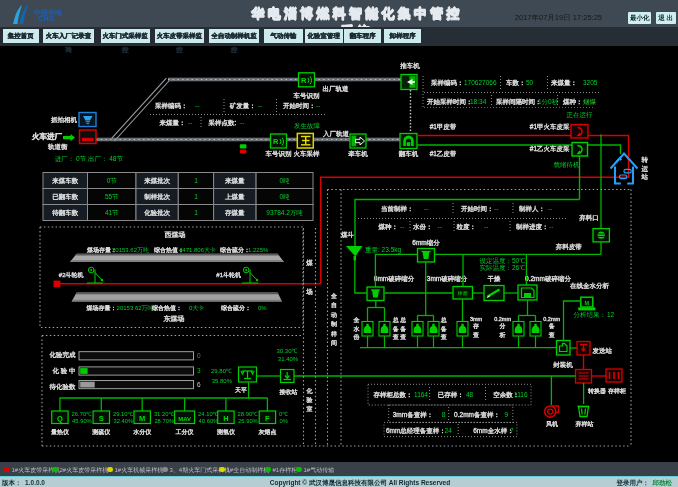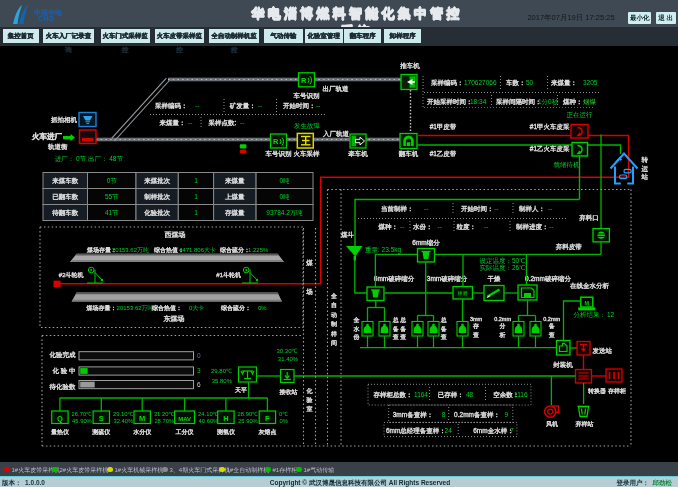--- a/index.html
+++ b/index.html
@@ -7,21 +7,21 @@
 <div class="abs" style="left:0;top:0;width:678px;height:487px;background:#000">
 
 <div class="abs" style="left:0;top:0;width:678px;height:27px;background:#3e4954">
  <svg class="abs" style="left:12px;top:3px" width="18" height="22" viewBox="0 0 18 22">
    <path d="M1,21 C3,12 6,5 10,2 C8,8 6,15 5.5,21 Z" fill="#2aa5df"></path>
    <path d="M7,21 C9,12 12,5 16,2 C14,8 12,15 11.5,21 Z" fill="#1463ad"></path>
  </svg>
  <div class="abs" style="left:34px;top:7.5px;width:40px;height:8px;font-size:7px;font-weight:bold;color:#1b5fb5">中国华电</div>
  <div class="abs" style="left:38px;top:14.5px;width:40px;height:8px;font-size:7px;font-weight:bold;color:#1b5fb5;letter-spacing:0.5px">CHD</div>
  <div class="abs" style="left:249px;top:5px;width:216px;height:18px;line-height:18px;text-align:center;font-size:13px;font-weight:bold;color:#e6eaee;letter-spacing:0.25em;text-shadow:0.6px 0 #e6eaee,0 0.6px #e6eaee,-0.6px 0 #e6eaee,0 -0.6px #e6eaee">华电淄博燃料智能化集中管控系统</div>
- <div class="abs" style="left:520px;top:13px;width:102px;height:10px;font-size:7.5px;color:#14181d;text-align:center;white-space:nowrap">2017年07月19日 17:25:25</div>
+ <div class="abs" style="left:500px;top:13px;width:102px;height:10px;font-size:7.5px;color:#14181d;text-align:right;white-space:nowrap">2017年07月19日 17:25:25</div>
  <div class="abs" style="left:627.8px;top:12.3px;width:23.7px;height:11.3px;background:#cfeef0;border-radius:1px;font-size:6.5px;font-weight:bold;color:#0d2126;text-align:center;line-height:11.3px">最小化</div>
  <div class="abs" style="left:655.6px;top:12.3px;width:20.2px;height:11.3px;background:#cfeef0;border-radius:1px;font-size:6.5px;font-weight:bold;color:#0d2126;text-align:center;line-height:11.3px">退 出</div>
 </div>
 
 <div class="abs" style="left:0;top:27px;width:678px;height:19px;background:#272d35">
 <div class="abs" style="left:2.5px;top:2px;width:36px;height:14px;background:#cdeaec;font-size:6.5px;font-weight:bold;color:#1b2a33;text-shadow:0.45px 0 #1b2a33,0 0.45px #1b2a33;text-align:center;line-height:14px">集控首页</div>
 <div class="abs" style="left:42.5px;top:2px;width:51.5px;height:14px;background:#cdeaec;font-size:6.5px;font-weight:bold;color:#1b2a33;text-shadow:0.45px 0 #1b2a33,0 0.45px #1b2a33;text-align:center;line-height:14px">火车入厂记录查询</div>
 <div class="abs" style="left:100.5px;top:2px;width:49px;height:14px;background:#cdeaec;font-size:6.5px;font-weight:bold;color:#1b2a33;text-shadow:0.45px 0 #1b2a33,0 0.45px #1b2a33;text-align:center;line-height:14px">火车门式采样监控</div>
 <div class="abs" style="left:154.5px;top:2px;width:49.5px;height:14px;background:#cdeaec;font-size:6.5px;font-weight:bold;color:#1b2a33;text-shadow:0.45px 0 #1b2a33,0 0.45px #1b2a33;text-align:center;line-height:14px">火车皮带采样监控</div>
 <div class="abs" style="left:209px;top:2px;width:50px;height:14px;background:#cdeaec;font-size:6.5px;font-weight:bold;color:#1b2a33;text-shadow:0.45px 0 #1b2a33,0 0.45px #1b2a33;text-align:center;line-height:14px">全自动制样机监控</div>

